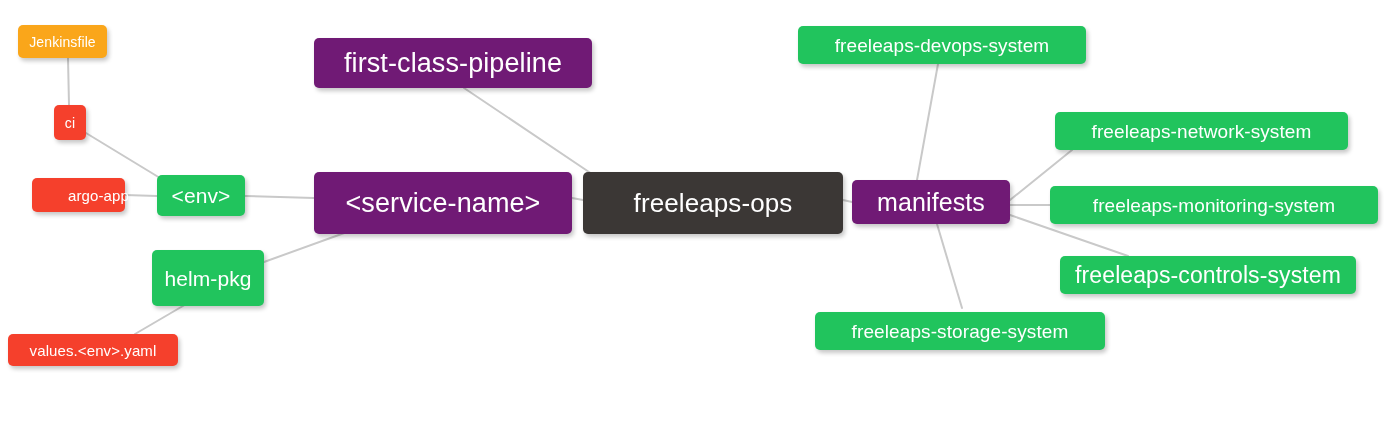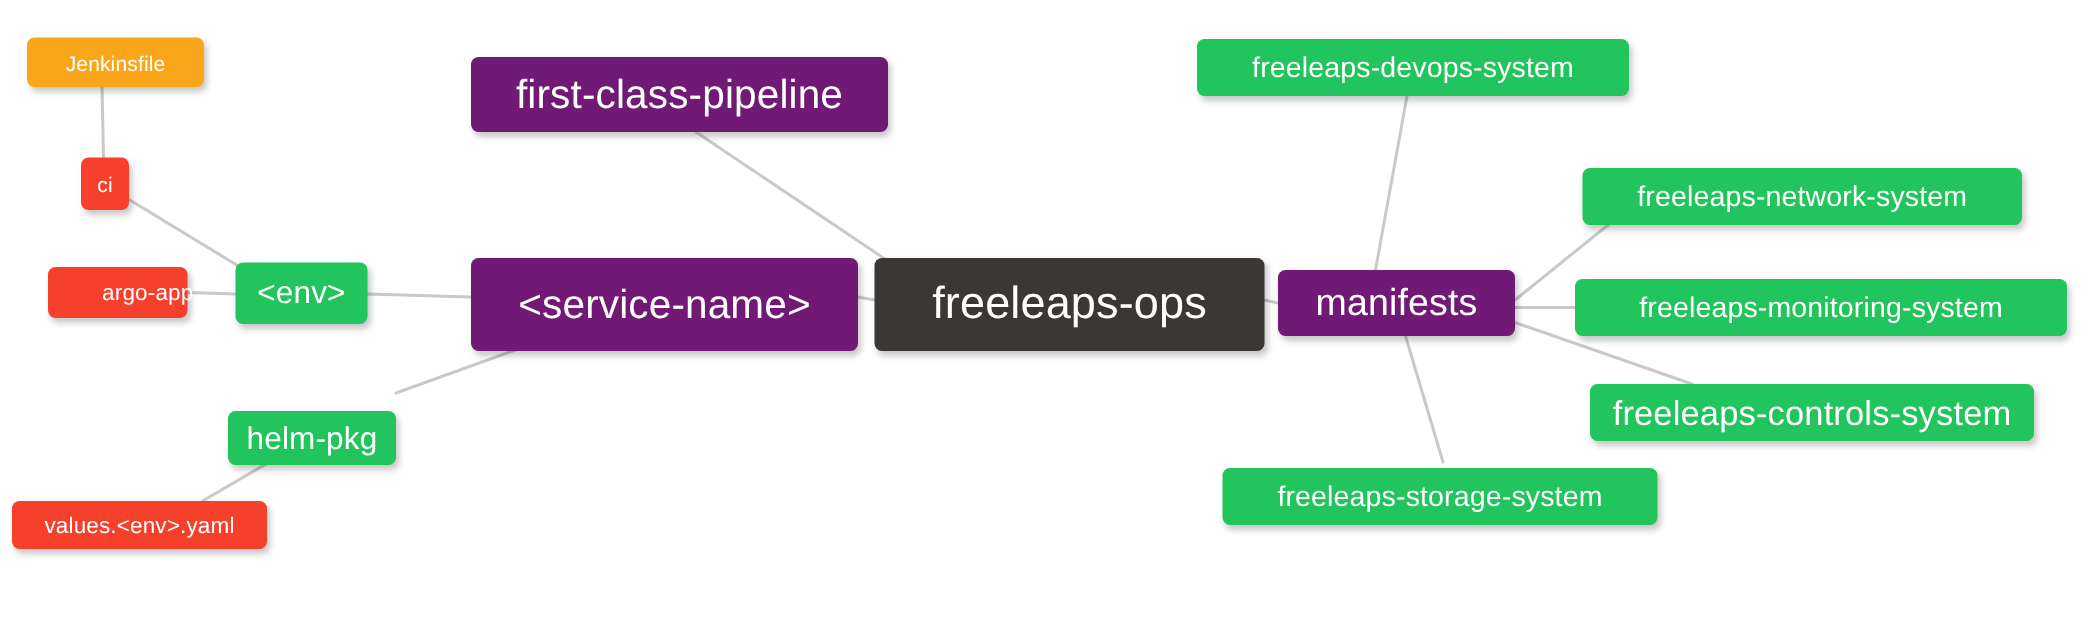--- a/index.html
+++ b/index.html
@@ -60,29 +60,29 @@
       <line x1="157" y1="196" x2="125" y2="195" stroke="#c9c9c9" stroke-width="2" stroke-linecap="round"></line>
       <line x1="69" y1="105" x2="68" y2="58" stroke="#c9c9c9" stroke-width="2" stroke-linecap="round"></line>
       <line x1="200" y1="296" x2="135" y2="334" stroke="#c9c9c9" stroke-width="2" stroke-linecap="round"></line>
       <line x1="917" y1="180" x2="938" y2="64" stroke="#c9c9c9" stroke-width="2" stroke-linecap="round"></line>
       <line x1="1010" y1="200" x2="1072" y2="150" stroke="#c9c9c9" stroke-width="2" stroke-linecap="round"></line>
       <line x1="1010" y1="205" x2="1050" y2="205" stroke="#c9c9c9" stroke-width="2" stroke-linecap="round"></line>
       <line x1="1010" y1="215" x2="1128" y2="256" stroke="#c9c9c9" stroke-width="2" stroke-linecap="round"></line>
       <line x1="937" y1="224" x2="962" y2="308" stroke="#c9c9c9" stroke-width="2" stroke-linecap="round"></line>
     </svg>
   <div id="nodes">
-      <div class="node n-orange" style="left: 18px; top: 25px; width: 118px; height: 33px; font-size: 14px;">Jenkinsfile</div>
+      <div class="node n-orange" style="left: 18px; top: 25px; width: 89px; height: 33px; font-size: 14px;">Jenkinsfile</div>
       <div class="node n-red" style="left: 54px; top: 105px; width: 32px; height: 35px; font-size: 14px;">ci</div>
       <div class="node n-red" style="left: 32px; top: 178px; width: 93px; height: 34px; font-size: 15px; padding-left: 40px;">argo-app</div>
       <div class="node n-green" style="left: 157px; top: 175px; width: 88px; height: 41px; font-size: 21px;">&lt;env&gt;</div>
-      <div class="node n-green" style="left: 152px; top: 274px; width: 112px; height: 36px; font-size: 21px;">helm-pkg</div>
+      <div class="node n-green" style="left: 152px; top: 250px; width: 112px; height: 56px; font-size: 21px;">helm-pkg</div>
       <div class="node n-red" style="left: 8px; top: 334px; width: 170px; height: 32px; font-size: 15px;">values.&lt;env&gt;.yaml</div>
       <div class="node n-blue" style="left: 314px; top: 38px; width: 278px; height: 50px; font-size: 27px;">first-class-pipeline</div>
       <div class="node n-blue" style="left: 314px; top: 172px; width: 258px; height: 62px; font-size: 27px;">&lt;service-name&gt;</div>
-      <div class="node n-root" style="left: 583px; top: 172px; width: 260px; height: 62px; font-size: 30px;">freeleaps-ops</div>
+      <div class="node n-root" style="left: 583px; top: 172px; width: 260px; height: 62px; font-size: 26px;">freeleaps-ops</div>
       <div class="node n-blue" style="left: 852px; top: 180px; width: 158px; height: 44px; font-size: 25px;">manifests</div>
       <div class="node n-green" style="left: 798px; top: 26px; width: 288px; height: 38px; font-size: 19px;">freeleaps-devops-system</div>
       <div class="node n-green" style="left: 1055px; top: 112px; width: 293px; height: 38px; font-size: 19px;">freeleaps-network-system</div>
       <div class="node n-green" style="left: 1050px; top: 186px; width: 328px; height: 38px; font-size: 19px;">freeleaps-monitoring-system</div>
       <div class="node n-green" style="left: 1060px; top: 256px; width: 296px; height: 38px; font-size: 23px;">freeleaps-controls-system</div>
       <div class="node n-green" style="left: 815px; top: 296px; width: 290px; height: 38px; font-size: 19px; margin-top: 16px;">freeleaps-storage-system</div>
     </div>
 </div>
 
 </body></html>

